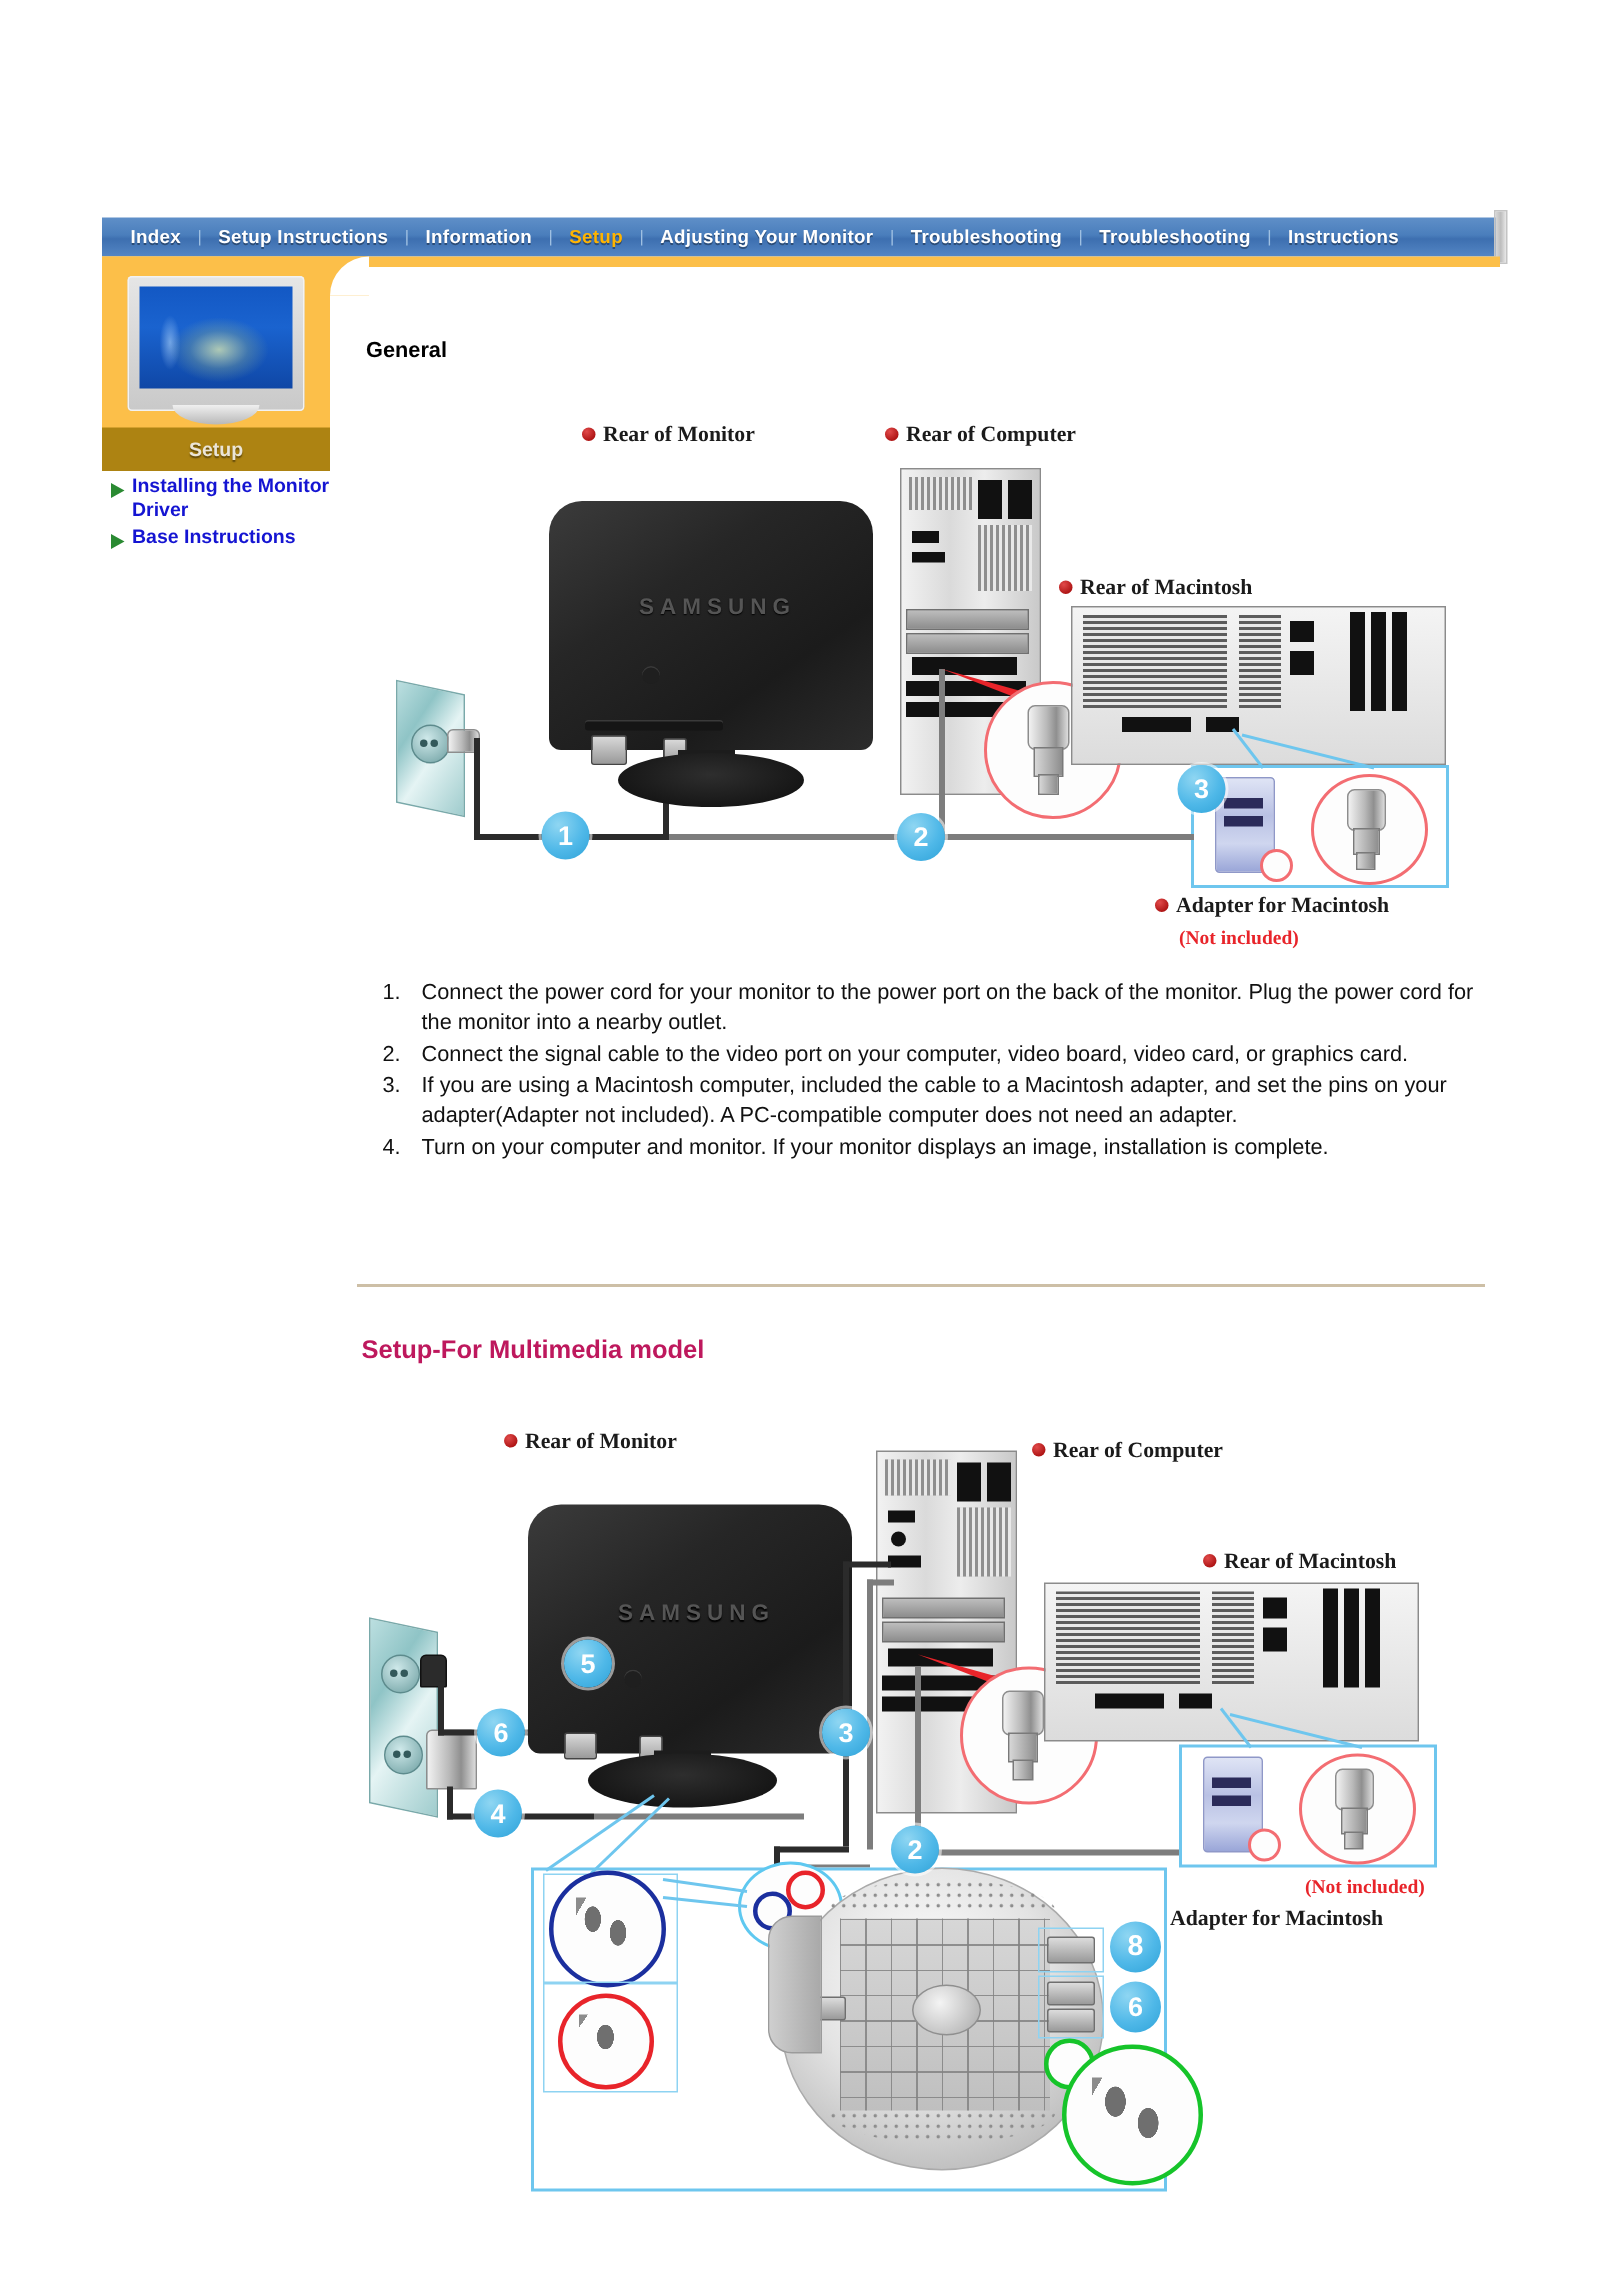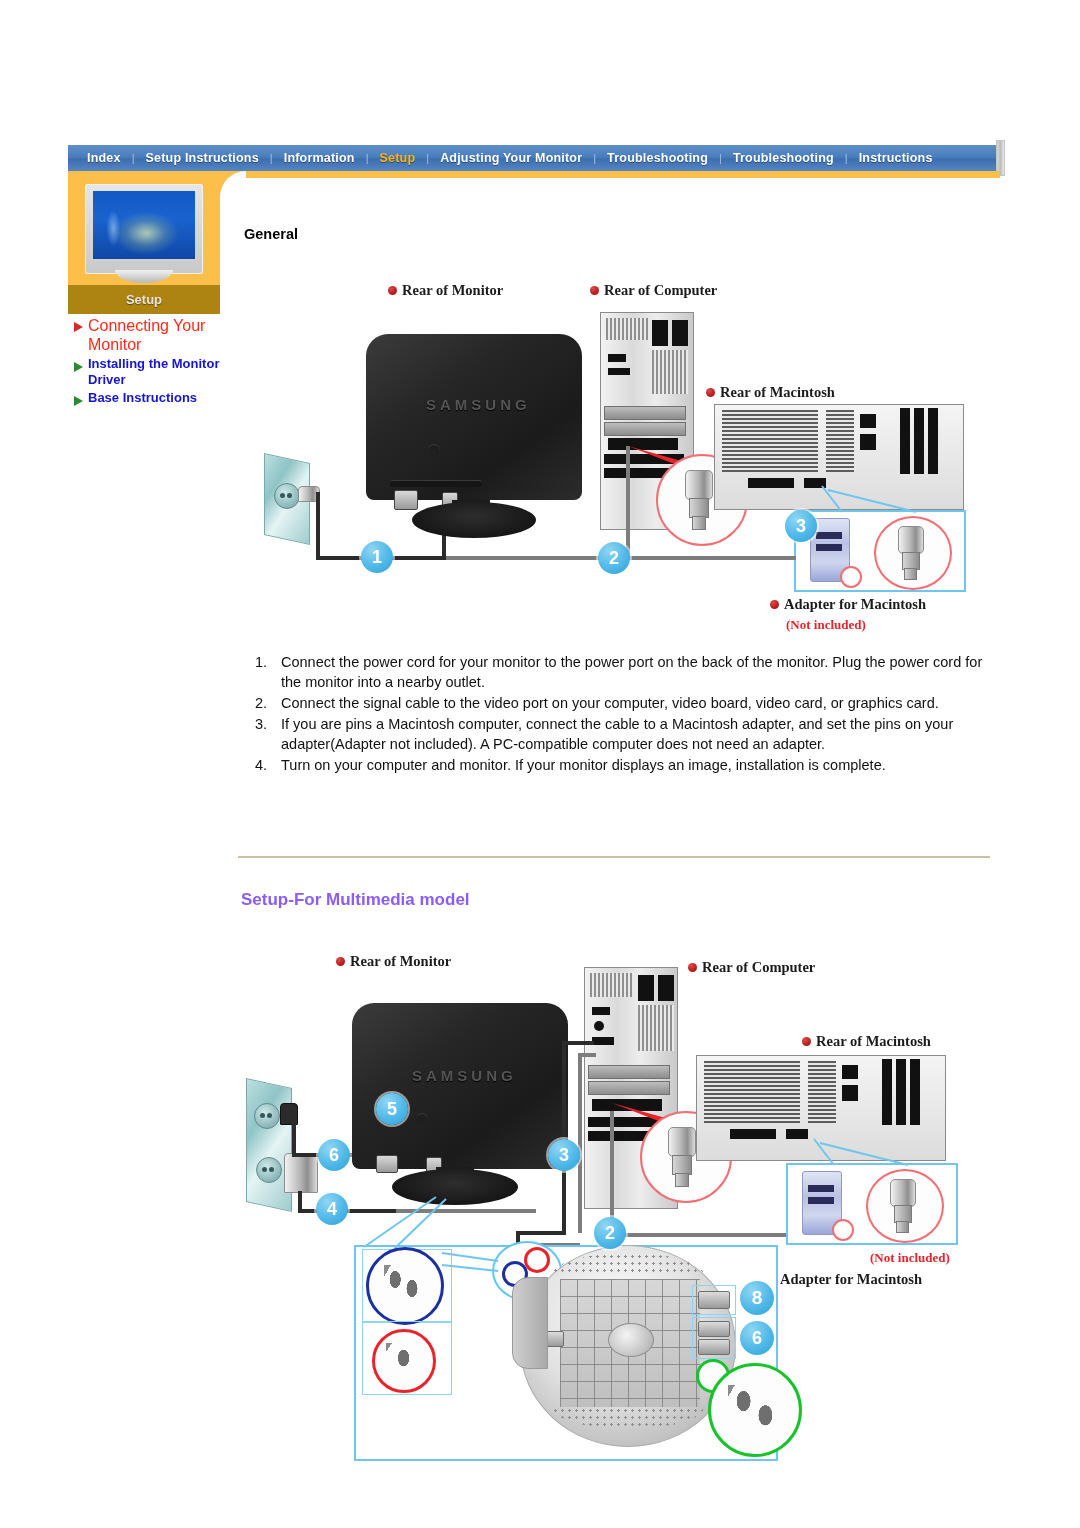--- a/index.html
+++ b/index.html
@@ -188,21 +188,21 @@
     width: 752px;
     height: 2px;
     background: #cdbfa6;
   }
   .subheading {
     position: absolute;
     left: 241px;
     top: 890px;
     font-size: 17px;
     font-weight: bold;
-    color: #8b5cf6;
+    color: #be185d;
   }
 
   
   .steps {
     position: absolute;
     left: 255px;
     top: 652px;
     width: 730px;
     font-size: 14.5px;
     line-height: 20px;
@@ -443,24 +443,20 @@
     <div class="thumb-bezel">
       <div class="thumb-screen"></div>
     </div>
     <div class="thumb-stand"></div>
   </div>
   <div class="sidebar-label">Setup</div>
 </div>
 <div class="corner-round"></div>
 
 <div class="sidebar-links" id="sidebar-links">
-    <div class="side-link current">
-      <span class="tri"></span>
-      <span class="side-text">Connecting Your Monitor</span>
-    </div>
     <div class="side-link small">
       <span class="tri green"></span>
       <span class="side-text">Installing the Monitor Driver</span>
     </div>
     <div class="side-link small">
       <span class="tri green"></span>
       <span class="side-text">Base Instructions</span>
     </div>
   </div>
 
@@ -475,21 +471,21 @@
     <div class="step">
       <div class="step-num">1.</div>
       <div class="step-body">Connect the power cord for your monitor to the power port on the back of the monitor. Plug the power cord for the monitor into a nearby outlet.</div>
     </div>
     <div class="step">
       <div class="step-num">2.</div>
       <div class="step-body">Connect the signal cable to the video port on your computer, video board, video card, or graphics card.</div>
     </div>
     <div class="step">
       <div class="step-num">3.</div>
-      <div class="step-body">If you are pins a Macintosh computer, connect the cable to a Macintosh adapter, and set the pins on your adapter(Adapter not included). A PC-compatible computer does not need an adapter.</div>
+      <div class="step-body">If you are using a Macintosh computer, included the cable to a Macintosh adapter, and set the pins on your adapter(Adapter not included). A PC-compatible computer does not need an adapter.</div>
     </div>
     <div class="step">
       <div class="step-num">4.</div>
       <div class="step-body">Turn on your computer and monitor. If your monitor displays an image, installation is complete.</div>
     </div>
   </div>
 
 <div class="diagram" style="left:248px; top:278px; width:740px; height:360px;">
 
   <div class="lbl" style="left:140px; top:4px; font-size:14.5px;">

